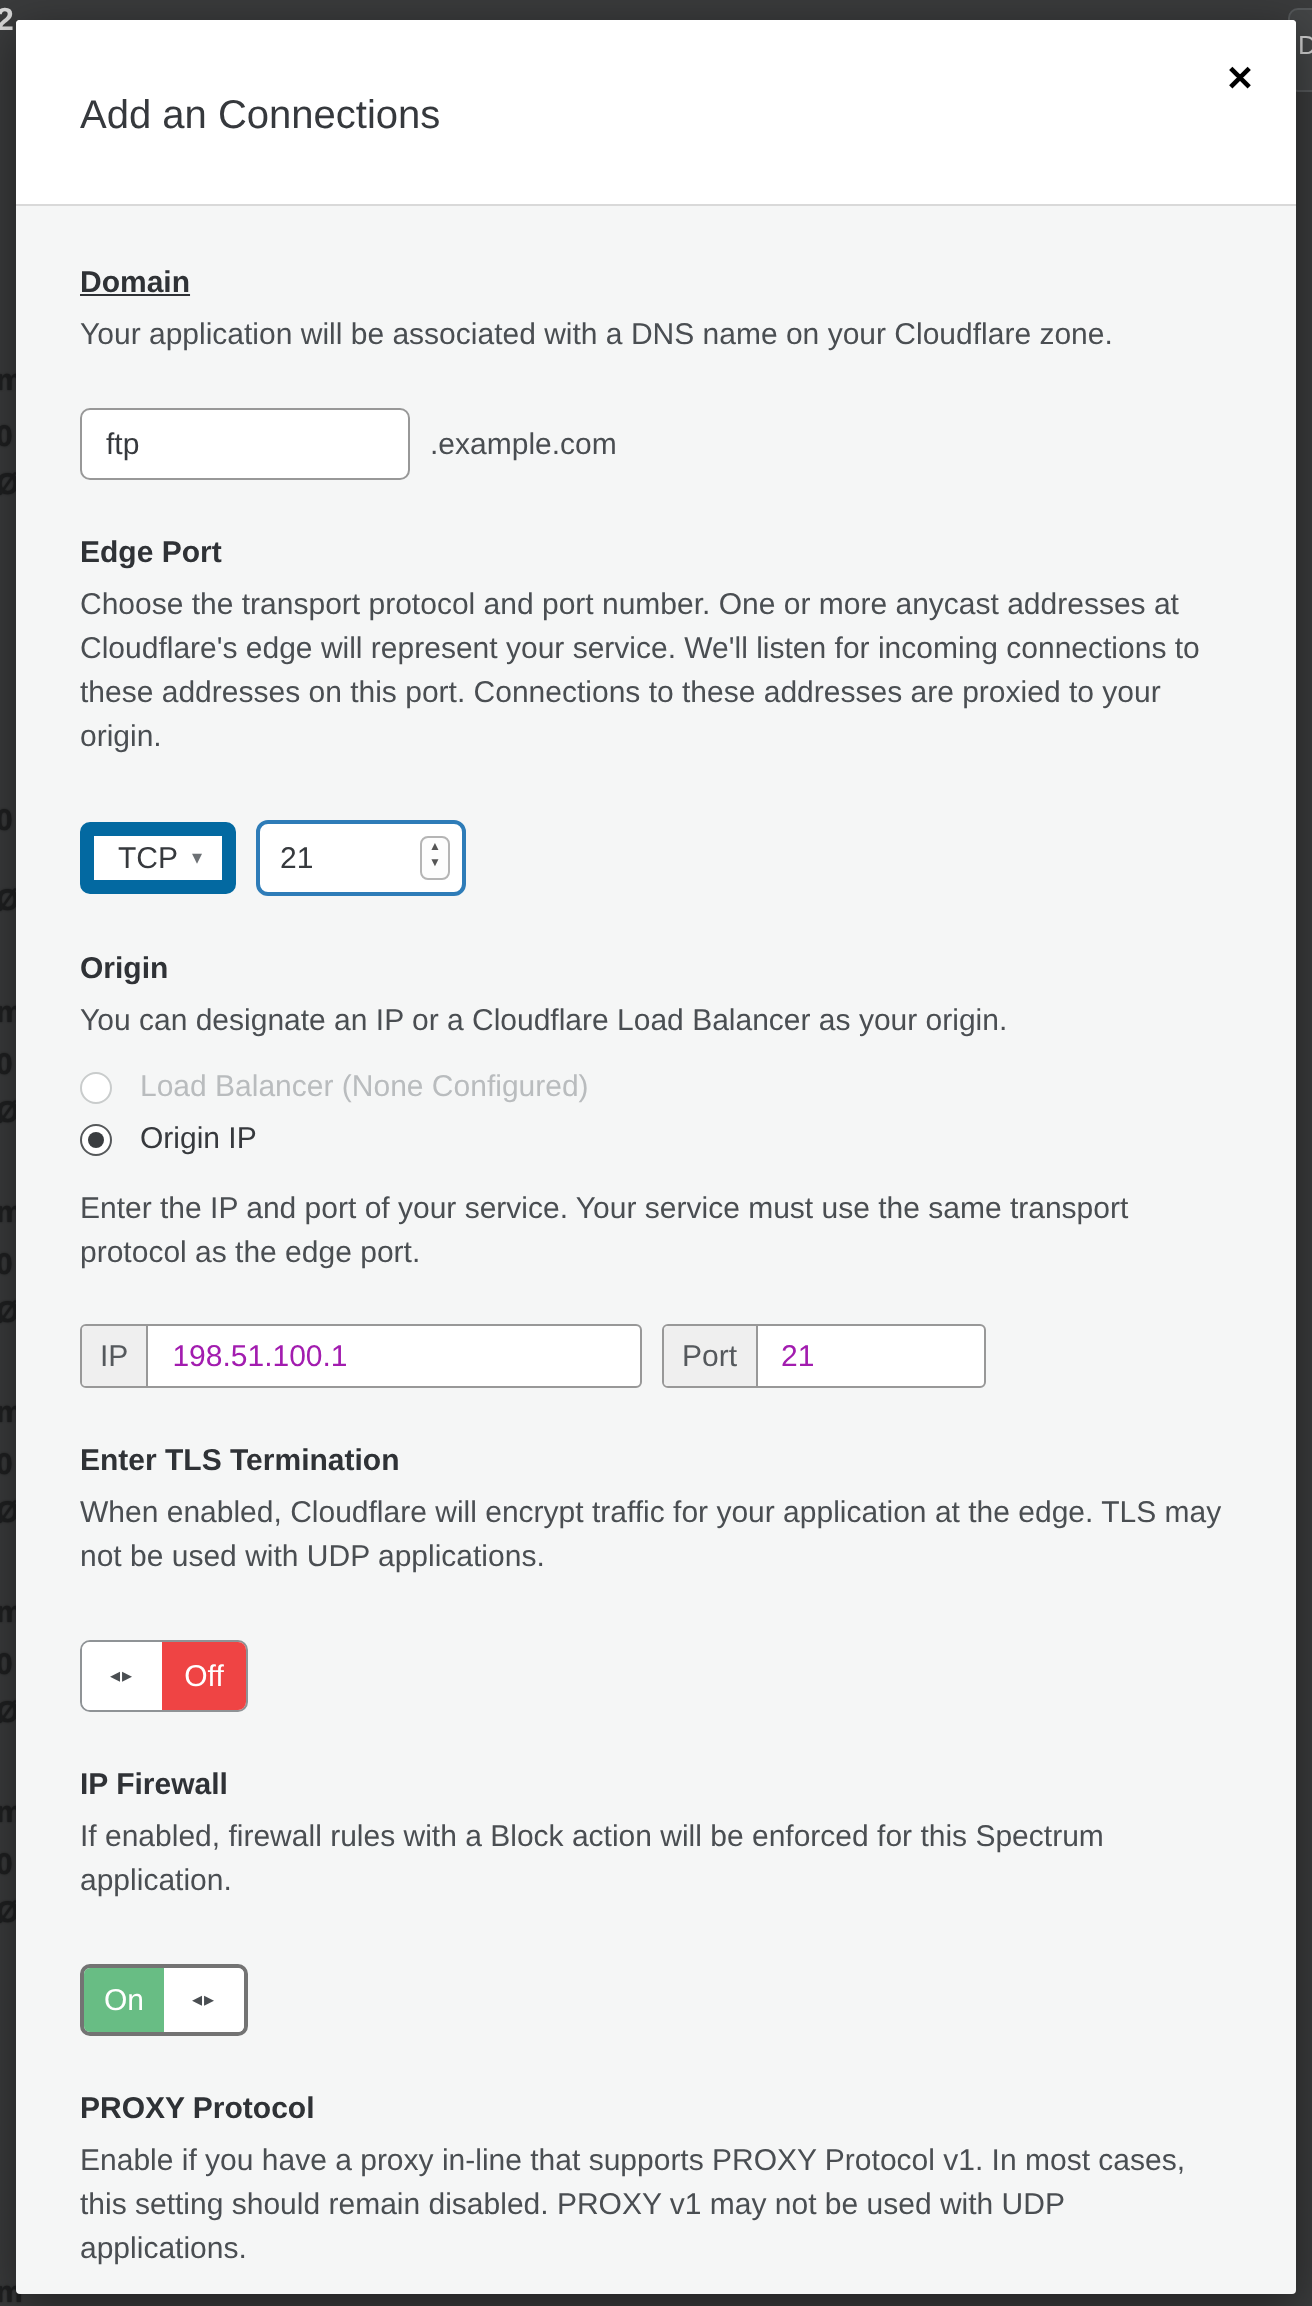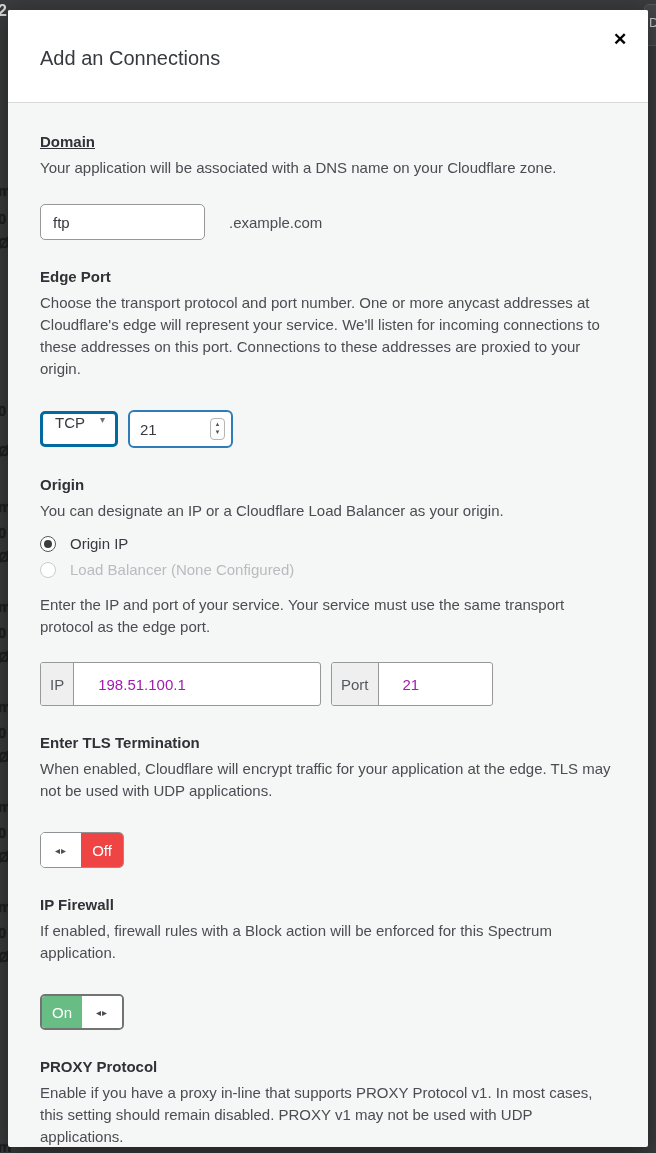--- a/index.html
+++ b/index.html
@@ -43,33 +43,33 @@
     background:none; border:none; cursor:pointer;
     font-size:17px; font-weight:700; color:#000; line-height:28px; text-align:center;
   }
   .modal-body { padding:30px 32px 0 32px; }
 
   .section-heading { font-size:15px; font-weight:700; color:#2f3236; margin-top:28px; }
   .section-heading.first { margin-top:0;text-decoration:underline; }
   .desc { font-size:15px; line-height:22px; color:#4a4e52; margin-top:7px; max-width:576px; }
 
   
-  .domain-row { display:flex; align-items:center; margin-top:25px;gap:14px; }
+  .domain-row { display:flex; align-items:center; margin-top:25px; }
   .text-input {
     height:36px; border:1px solid #989898; border-radius:5px; background:#fff;
     font-family:inherit; font-size:15px; color:#36393d; padding:0 12px; outline:none;
   }
   .domain-input { width:165px; }
   .domain-suffix { font-size:15px; color:#4a4e52; margin-left:10px; }
 
   
   .edgeport-row { display:flex; align-items:center; margin-top:30px; }
   .select-box {
-    display:flex; justify-content:space-between;
-    width:78px; height:36px; border:3px solid #0369a1; border-radius:5px;
+    display:flex; align-items:center; justify-content:space-between;
+    width:78px; height:36px; border:7px solid #0369a1; border-radius:5px;
     background:#fff; padding:0 10px 0 12px; cursor:pointer;
     font-size:15px; color:#36393d;
   }
   .select-caret { font-size:10px; color:#6d7175; }
   .port-input-wrap {
     display:flex; align-items:center; width:105px; height:38px;
     border:2px solid #2e7cb8; border-radius:6px; background:#fff;
     margin-left:10px; padding:0 6px 0 10px;
   }
   .port-input-wrap .pval { flex:1; font-size:15px; color:#36393d; }
@@ -91,22 +91,22 @@
     content:""; position:absolute; left:3px; top:3px; width:8px; height:8px;
     border-radius:50%; background:#3a3d40;
   }
   .radio-circle.disabled { border-color:#c9cccc; cursor:default; }
   .radio-label { font-size:15px; color:#36393d; margin-left:14px; }
   .radio-label.disabled { color:#b9bcbe; }
 
   
   .ipport-row { display:flex; margin-top:24px; }
   .addon-group {
-    display:flex; height:44px; border:1px solid #989898; border-radius:3px;
-    background:#fff; overflow:hidden;gap:12px;
+    display:flex; height:32px; border:1px solid #989898; border-radius:3px;
+    background:#fff; overflow:hidden;
   }
   .addon-prefix {
     display:flex; align-items:center; padding:0 9px;
     background:#efefef; border-right:1px solid #989898;
     font-size:15px; color:#55595d;
   }
   .addon-value { display:flex; align-items:center; padding:0 12px; font-size:15px; color:#a21caf; }
   .ip-group { width:281px; }
   .port-group { width:162px; margin-left:10px; }
 
@@ -185,26 +185,26 @@
           <span>▲</span>
           <span>▼</span>
         </span>
       </div>
     </div>
 
     <div class="section-heading">Origin</div>
     <div class="desc">You can designate an IP or a Cloudflare Load Balancer as your origin.</div>
 
     <div class="radio-row">
+      <span class="radio-circle disabled"></span>
+      <span class="radio-label disabled">Load Balancer (None Configured)</span>
+    </div>
+    <div class="radio-row">
       <span class="radio-circle checked"></span>
       <span class="radio-label">Origin IP</span>
-    </div>
-    <div class="radio-row">
-      <span class="radio-circle disabled"></span>
-      <span class="radio-label disabled">Load Balancer (None Configured)</span>
     </div>
 
     <div class="desc" style="margin-top:16px;">Enter the IP and port of your service. Your service must use the same transport protocol as the edge port.</div>
 
     <div class="ipport-row">
       <div class="addon-group ip-group">
         <span class="addon-prefix">IP</span>
         <span class="addon-value">198.51.100.1</span>
       </div>
       <div class="addon-group port-group">

